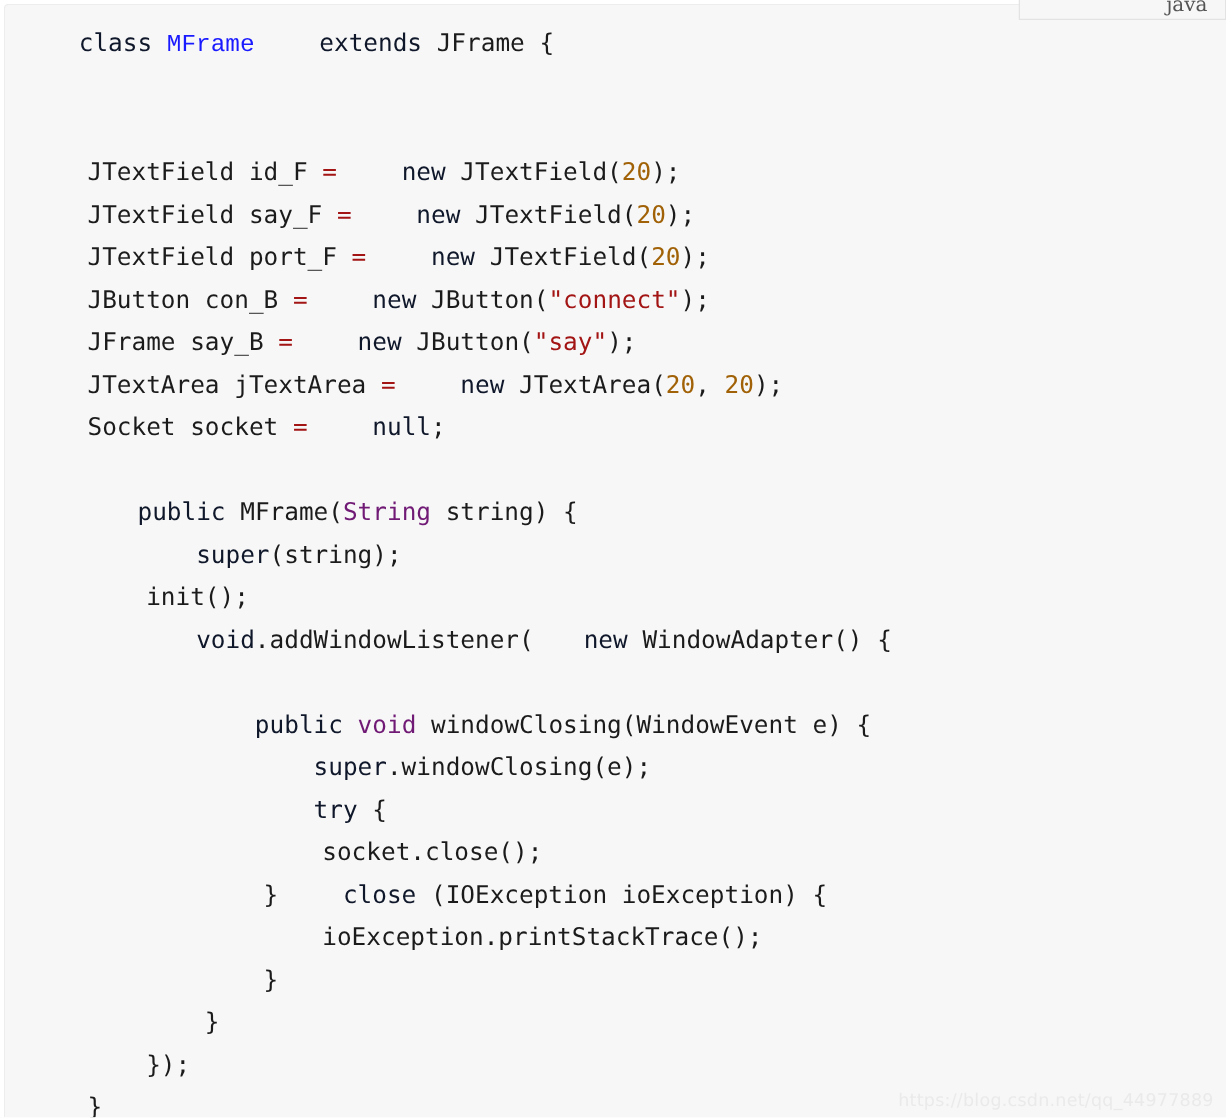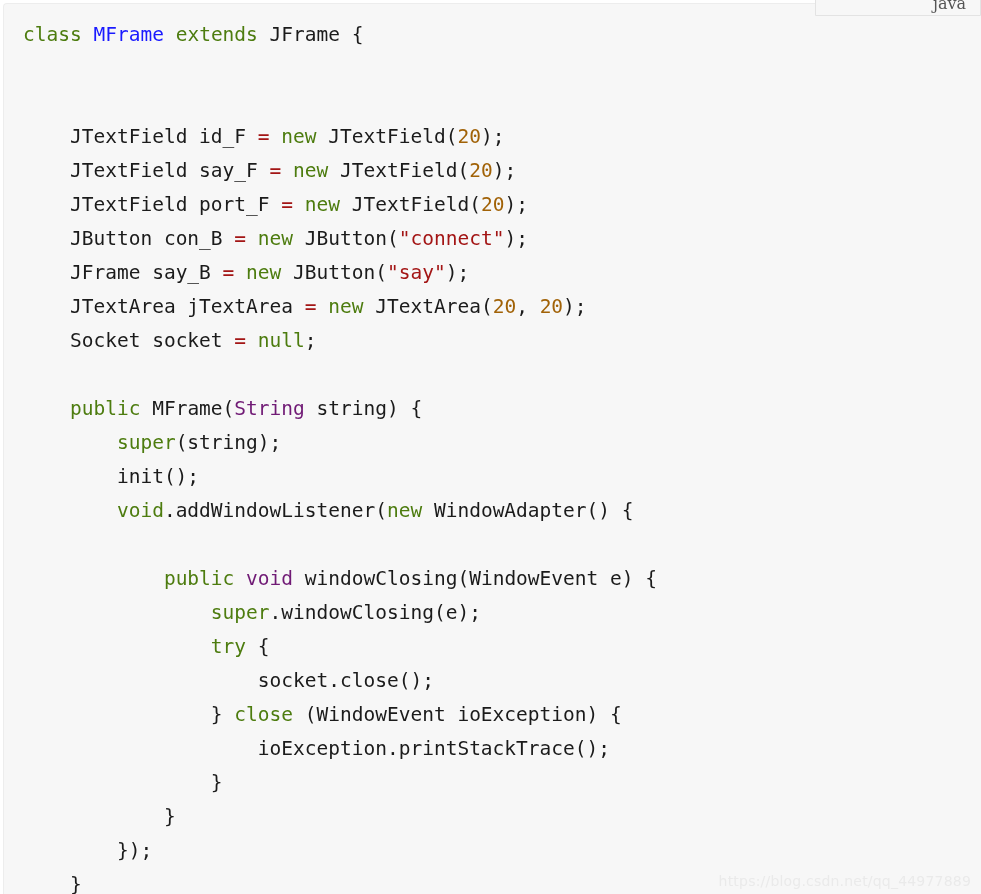--- a/index.html
+++ b/index.html
@@ -65,23 +65,23 @@
     font-family: "DejaVu Sans Mono", "Liberation Mono", monospace;
     font-size: 19.5px;
     line-height: 34px;
     color: #1b1b1b;
     white-space: pre;
     letter-spacing: 0px;
     tab-size: 4;
   }
 
   
-  .t-kw    { color: #4d7c0f; }  
+  .t-kw    { color: #0f172a; margin-left: 40px; }  
   .t-type  { color: #701a75; }  
-  .t-cls   { color: #1a1aff; }  
+  .t-cls   { color: #1a1aff; font-family: Liberation Mono, monospace; }  
   .t-str   { color: #a31515; }  
   .t-num   { color: #a16207; }  
   .t-op    { color: #a31515; }  
   .t-pl    { color: #1b1b1b; }  
 
   
   .watermark {
     position: absolute;
     right: 10px;
     bottom: 5px;
@@ -113,21 +113,21 @@
 <span></span>
 <span><span class="t-pl">    </span><span class="t-kw">public</span><span class="t-pl"> MFrame(</span><span class="t-type">String</span><span class="t-pl"> string) {</span></span>
 <span><span class="t-pl">        </span><span class="t-kw">super</span><span class="t-pl">(string);</span></span>
 <span><span class="t-pl">        </span><span class="t-pl">init();</span></span>
 <span><span class="t-pl">        </span><span class="t-kw">void</span><span class="t-pl">.addWindowListener(</span><span class="t-kw">new</span><span class="t-pl"> WindowAdapter() {</span></span>
 <span></span>
 <span><span class="t-pl">            </span><span class="t-kw">public</span><span class="t-pl"> </span><span class="t-type">void</span><span class="t-pl"> windowClosing(WindowEvent e) {</span></span>
 <span><span class="t-pl">                </span><span class="t-kw">super</span><span class="t-pl">.windowClosing(e);</span></span>
 <span><span class="t-pl">                </span><span class="t-kw">try</span><span class="t-pl"> {</span></span>
 <span><span class="t-pl">                    </span><span class="t-pl">socket.close();</span></span>
-<span><span class="t-pl">                </span><span class="t-pl">} </span><span class="t-kw">close</span><span class="t-pl"> (WindowEvent ioException) {</span></span>
+<span><span class="t-pl">                </span><span class="t-pl">} </span><span class="t-kw">close</span><span class="t-pl"> (IOException ioException) {</span></span>
 <span><span class="t-pl">                    </span><span class="t-pl">ioException.printStackTrace();</span></span>
 <span><span class="t-pl">                </span><span class="t-pl">}</span></span>
 <span><span class="t-pl">            </span><span class="t-pl">}</span></span>
 <span><span class="t-pl">        </span><span class="t-pl">});</span></span>
 <span><span class="t-pl">    </span><span class="t-pl">}</span></span></pre>
   </div>
 
   <div class="lang-tab">
     <span class="lang-tab-label">java</span>
   </div>

